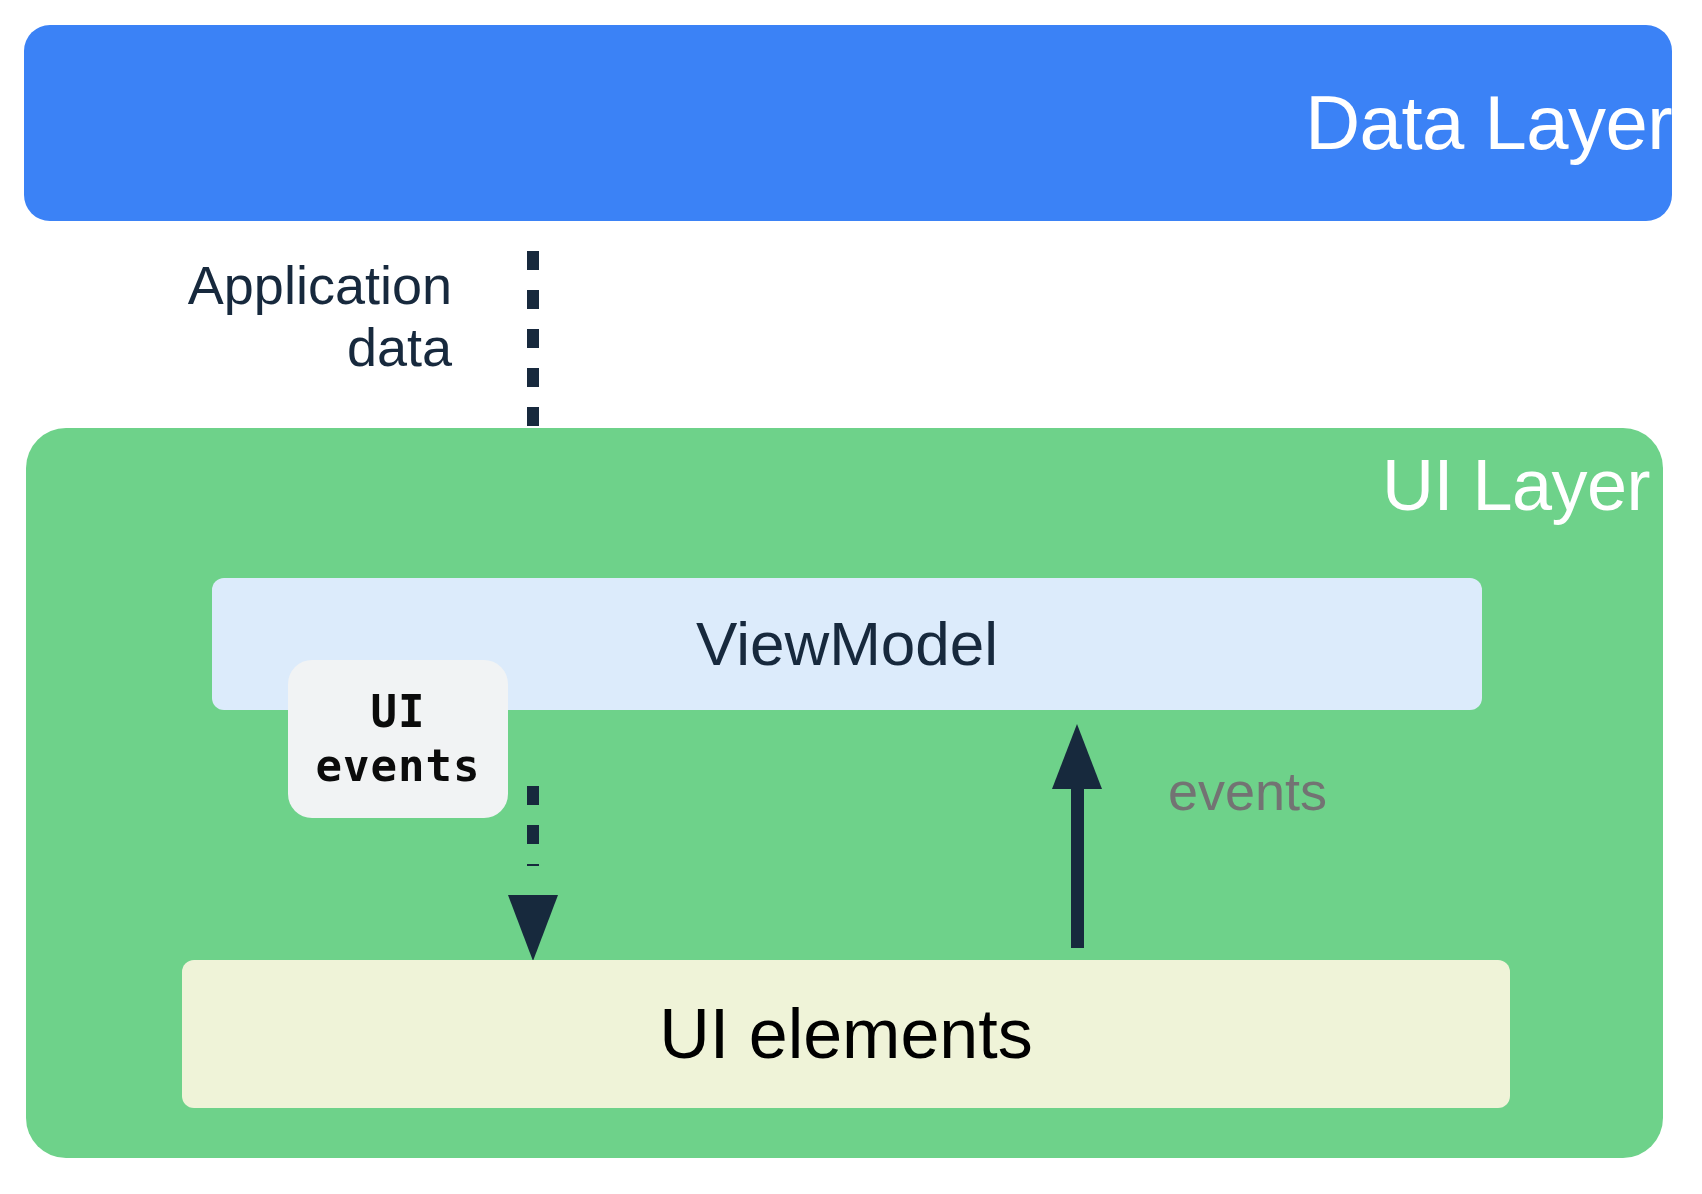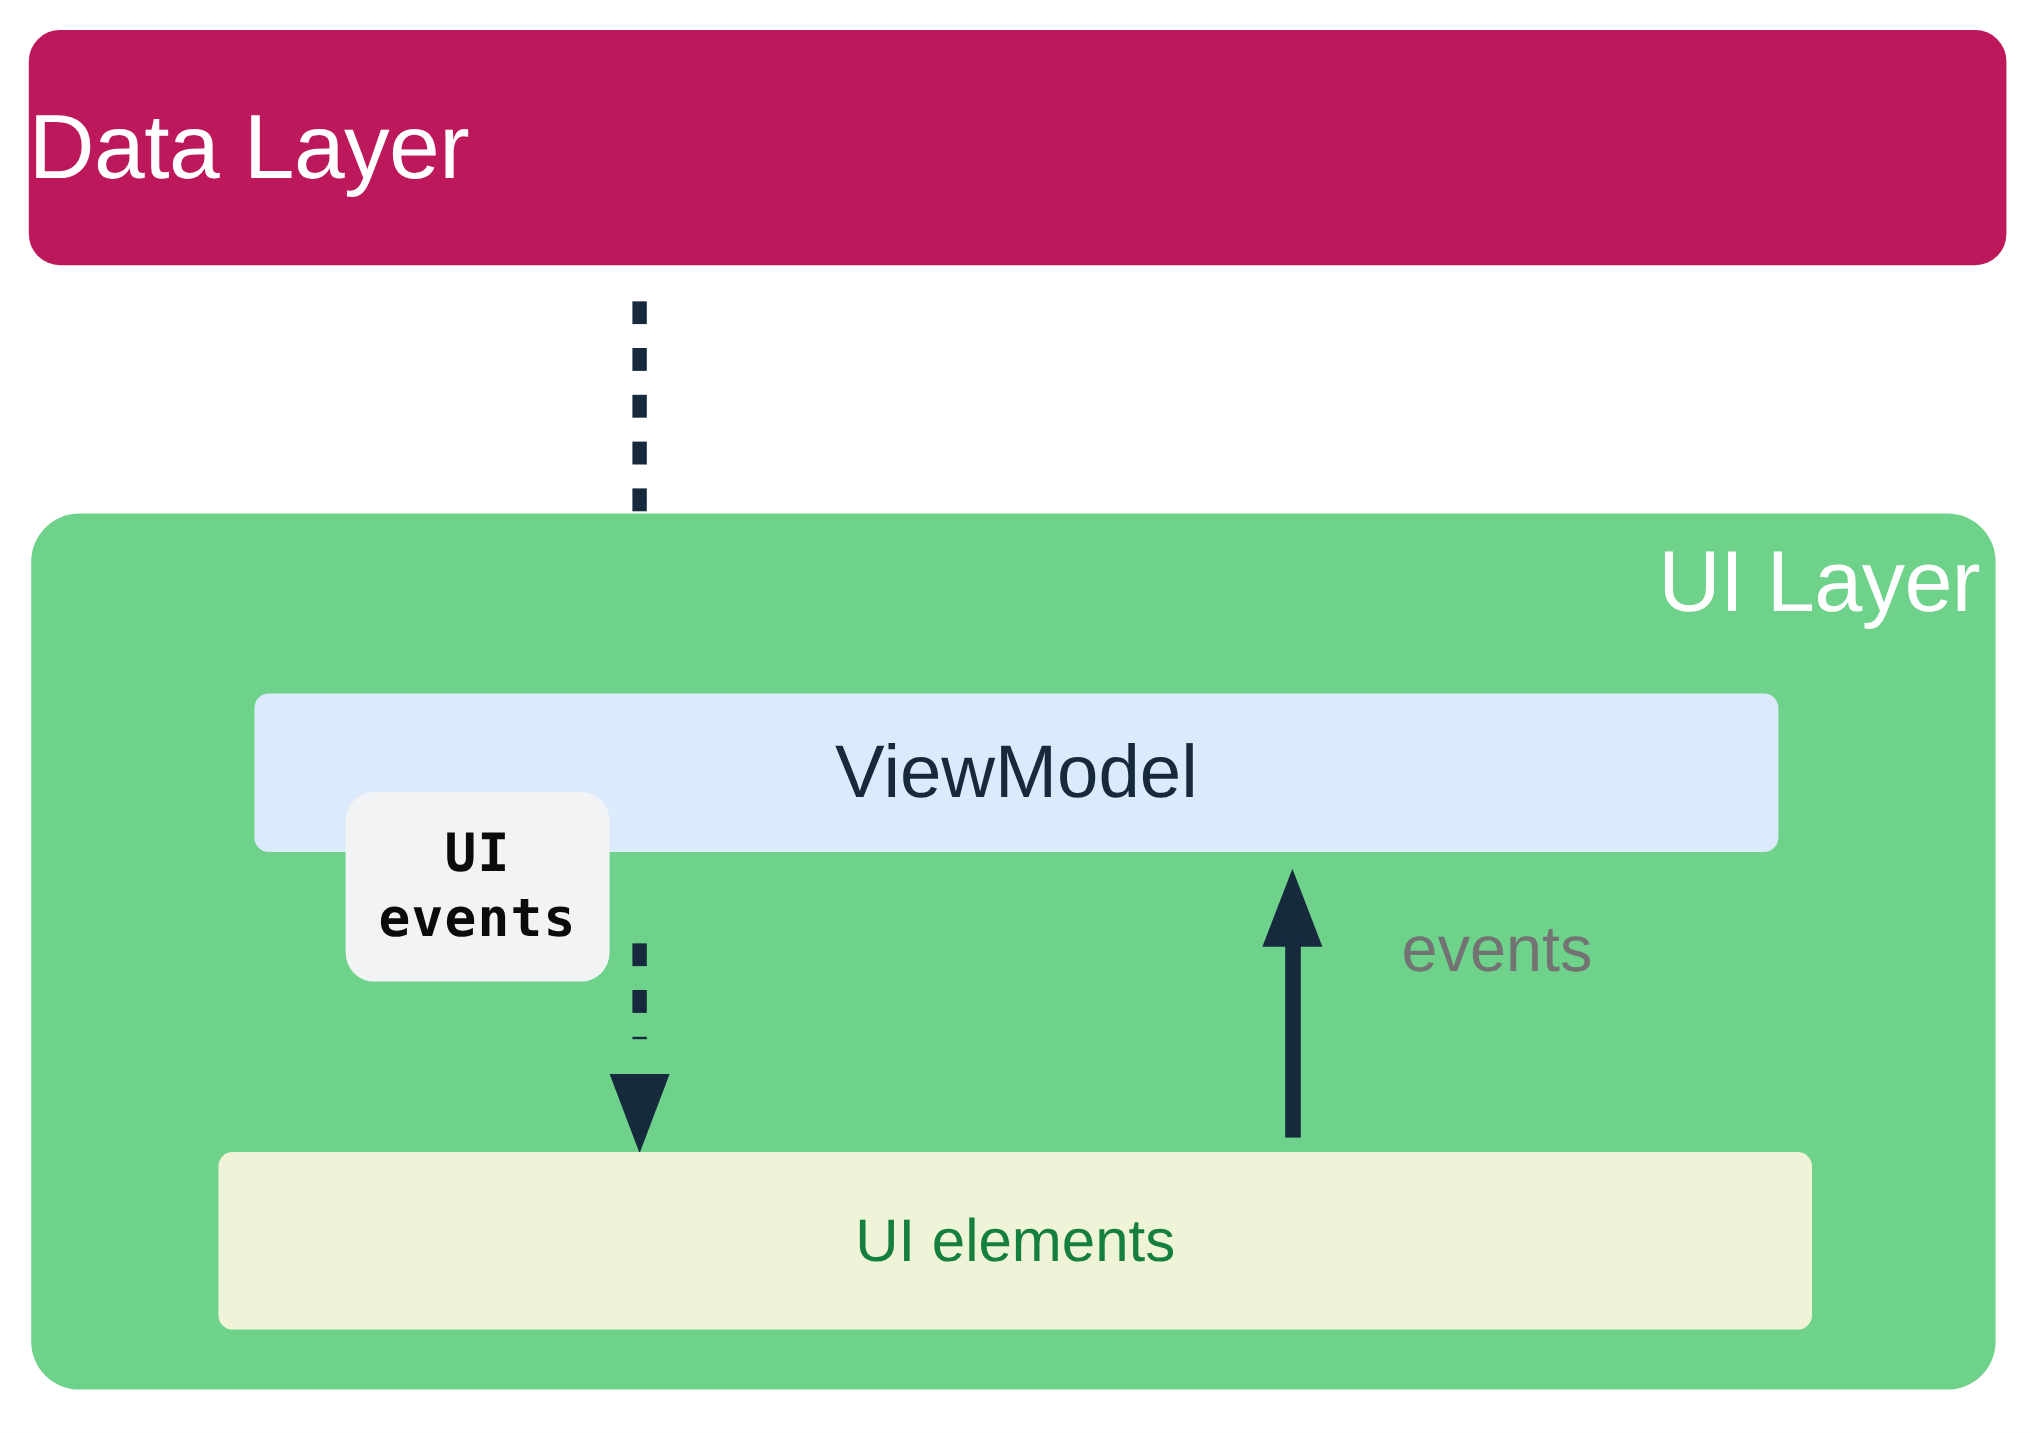--- a/index.html
+++ b/index.html
@@ -18,25 +18,25 @@
     overflow: hidden;
   }
 
   
   .data-layer-box {
     position: absolute;
     left: 24px;
     top: 25px;
     width: 1648px;
     height: 196px;
-    background: #be185d;
+    background: #3b82f6;
     border-radius: 26px;
     display: flex;
     align-items: center;
-    justify-content: flex-start;
+    justify-content: flex-end;
   }
   .data-layer-title {
     color: #ffffff;
     font-size: 76px;
     font-weight: 400;
     letter-spacing: -0.5px;
     line-height: 1;
   }
 
   
@@ -197,35 +197,39 @@
     top: 960px;
     width: 1328px;
     height: 148px;
     background: #eff3d8;
     border-radius: 12px;
     display: flex;
     align-items: center;
     justify-content: center;
   }
   .ui-elements-title {
-    color: #15803d;
-    font-size: 50px;
+    color: #000000;
+    font-size: 70px;
     line-height: 1;
     font-weight: 400;
   }
 </style>
 </head>
 <body>
 
 <div id="canvas">
 
   <div class="data-layer-box">
     <span class="data-layer-title">Data Layer</span>
   </div>
 
+  <div class="application-data-label">
+    <div>Application</div>
+    <div>data</div>
+  </div>
 
   <div class="dotted-line dotted-top"></div>
   <div class="arrow-down arrow-down-top"></div>
 
   <div class="ui-layer-box"></div>
   <div class="ui-layer-title">UI Layer</div>
 
   <div class="viewmodel-box">
     <span class="viewmodel-title">ViewModel</span>
   </div>

